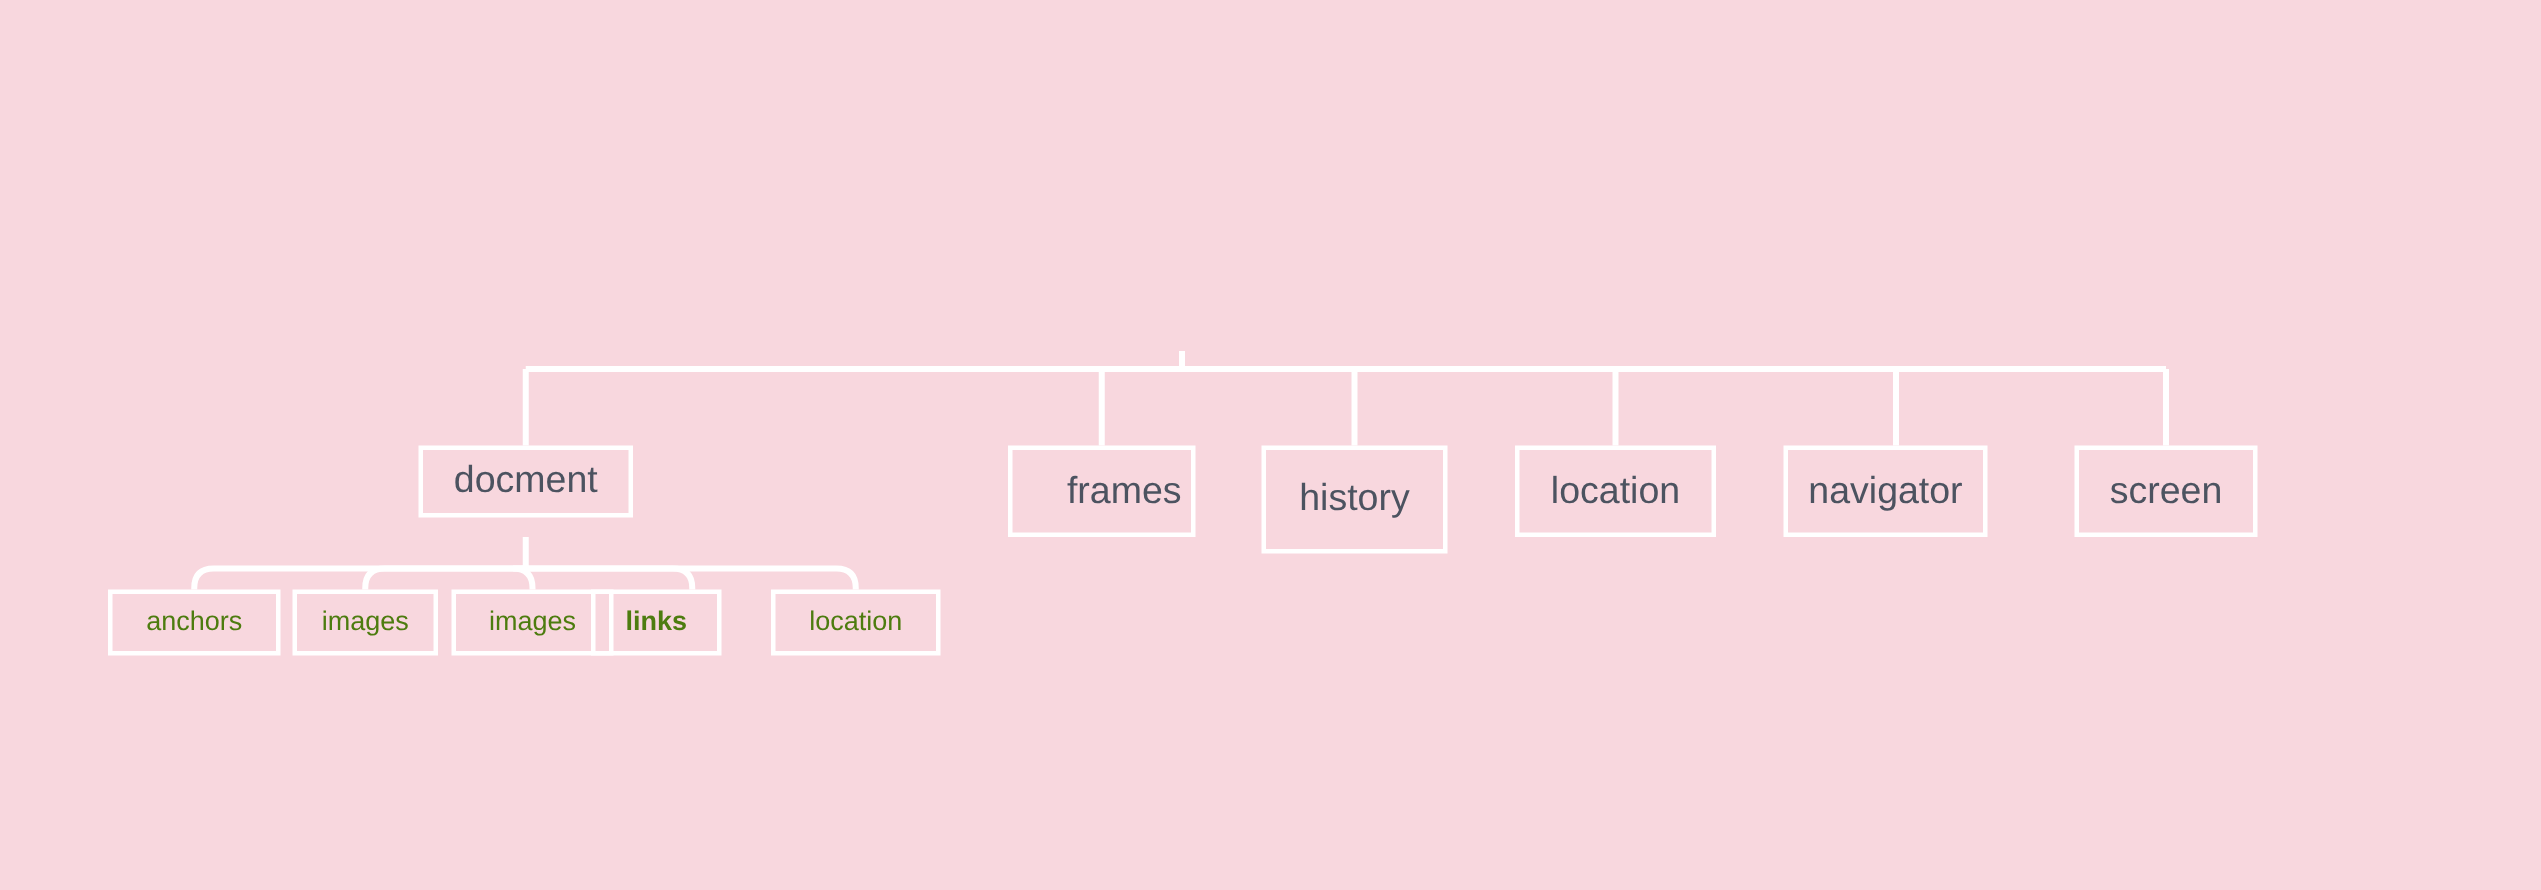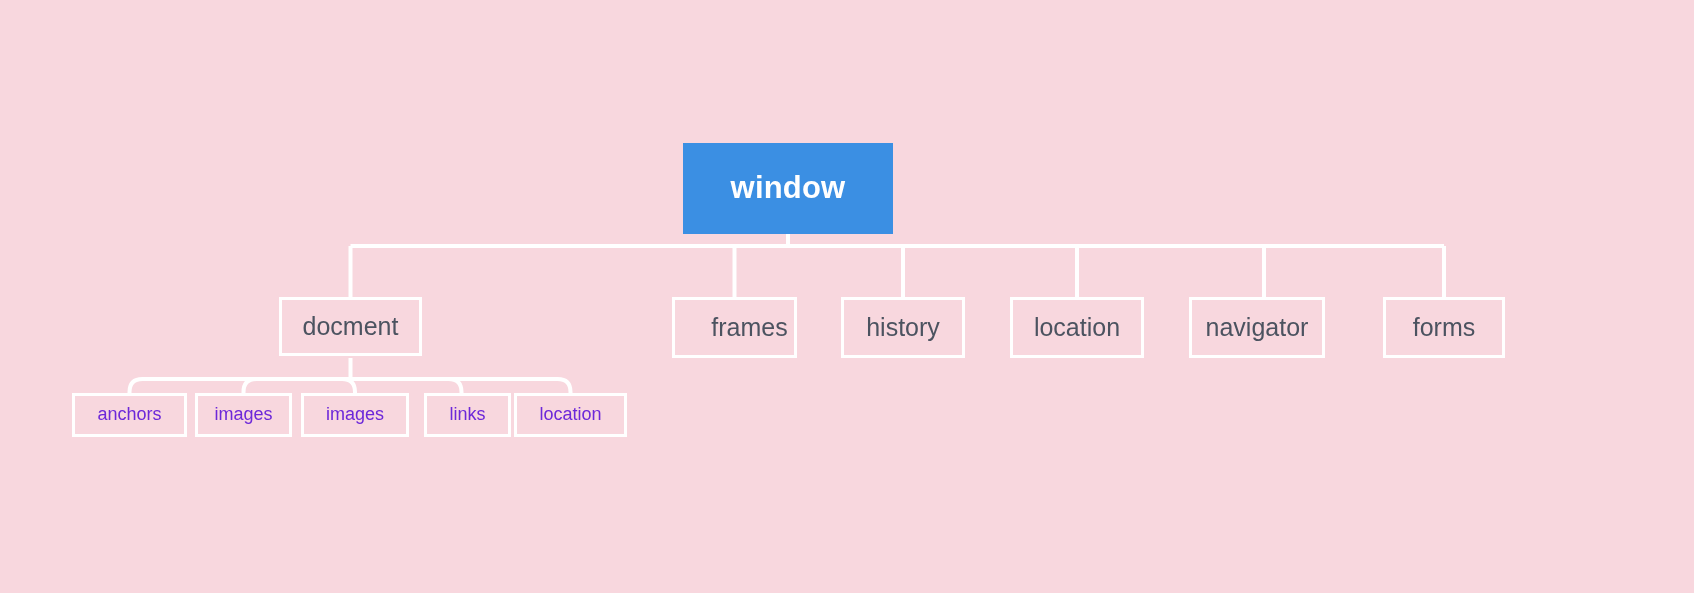--- a/index.html
+++ b/index.html
@@ -45,21 +45,21 @@
   }
   .node.branch {
     background: transparent;
     border: 3px solid #ffffff;
     color: #4c5360;
     font-size: 25px;
   }
   .node.leaf {
     background: transparent;
     border: 3px solid #ffffff;
-    color: #6d28d9;
+    color: #4d7c0f;
     font-size: 18px;
   }
 </style>
 </head>
 <body>
 
 <div id="diagram">
 
   <svg id="edges" viewBox="0 0 1694 593" preserveAspectRatio="none" aria-hidden="true">
     <g id="edge-layer" fill="none" stroke="#ffffff" stroke-width="4" stroke-linecap="butt" stroke-linejoin="miter">
@@ -73,55 +73,52 @@
         <path d="M 1444 246 L 1444 297"></path>
         <path d="M 350.5 358 L 350.5 379"></path>
         <path d="M 350.5 379 L 142.5 379 Q 129.5 379 129.5 392 L 129.5 393"></path>
         <path d="M 350.5 379 L 256.5 379 Q 243.5 379 243.5 392 L 243.5 393"></path>
         <path d="M 350.5 379 L 342 379 Q 355 379 355 392 L 355 393"></path>
         <path d="M 350.5 379 L 448.5 379 Q 461.5 379 461.5 392 L 461.5 393"></path>
         <path d="M 350.5 379 L 557.5 379 Q 570.5 379 570.5 392 L 570.5 393"></path>
       </g>
   </svg>
 
-  <div class="node root" style="left: 683px; top: 143px; width: 210px; height: 91px; background: rgb(59, 143, 227); color: rgb(255, 255, 255);">
-    <span>window</span>
-  </div>
 
   <div id="level2-layer">
-      <div class="node branch" style="left: 279px; top: 297px; width: 143px; height: 59px; text-align: right;">
+      <div class="node branch" style="left: 279px; top: 297px; width: 143px; height: 48px; text-align: right;">
         <span>docment</span>
       </div>
       <div class="node branch" style="left: 672px; top: 297px; width: 125px; height: 61px; padding-left: 30px;">
         <span>frames</span>
       </div>
-      <div class="node branch" style="left: 841px; top: 297px; width: 124px; height: 61px;">
+      <div class="node branch" style="left: 841px; top: 297px; width: 124px; height: 72px;">
         <span>history</span>
       </div>
       <div class="node branch" style="left: 1010px; top: 297px; width: 134px; height: 61px;">
         <span>location</span>
       </div>
       <div class="node branch" style="left: 1189px; top: 297px; width: 136px; height: 61px;">
         <span>navigator</span>
       </div>
       <div class="node branch" style="left: 1383px; top: 297px; width: 122px; height: 61px;">
-        <span>forms</span>
+        <span>screen</span>
       </div>
     </div>
   <div id="level3-layer">
       <div class="node leaf" style="left: 72px; top: 393px; width: 115px; height: 44px;">
         <span>anchors</span>
       </div>
       <div class="node leaf" style="left: 195px; top: 393px; width: 97px; height: 44px;">
         <span>images</span>
       </div>
       <div class="node leaf" style="left: 301px; top: 393px; width: 108px; height: 44px;">
         <span>images</span>
       </div>
-      <div class="node leaf" style="left: 424px; top: 393px; width: 87px; height: 44px;">
+      <div class="node leaf" style="left: 394px; top: 393px; width: 87px; height: 44px; font-weight: bold;">
         <span>links</span>
       </div>
       <div class="node leaf" style="left: 514px; top: 393px; width: 113px; height: 44px;">
         <span>location</span>
       </div>
     </div>
 
 </div>
 
 </body></html>

